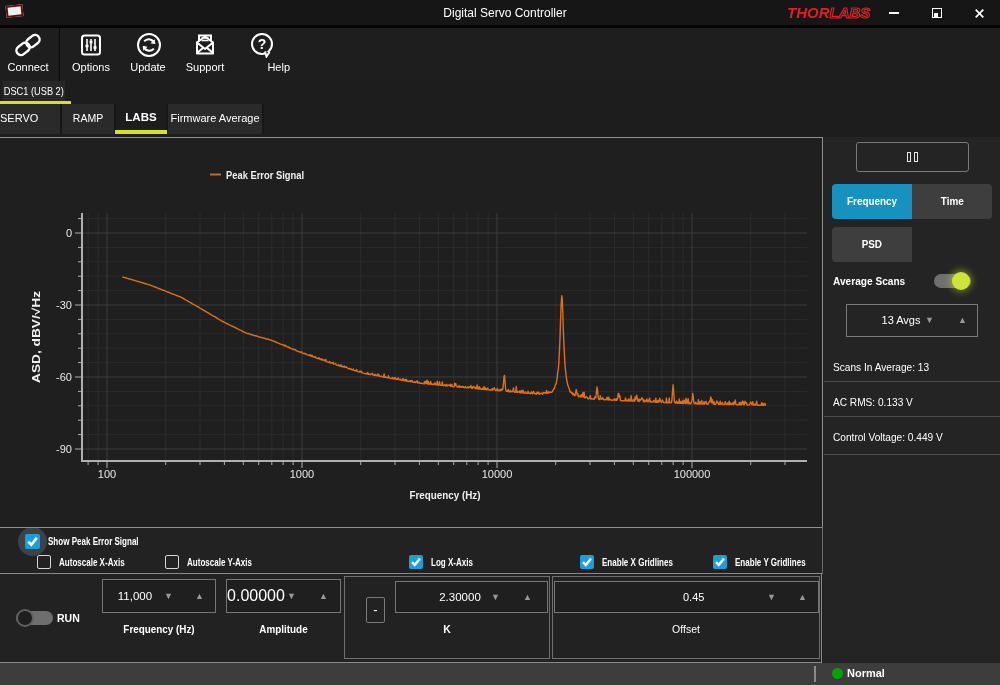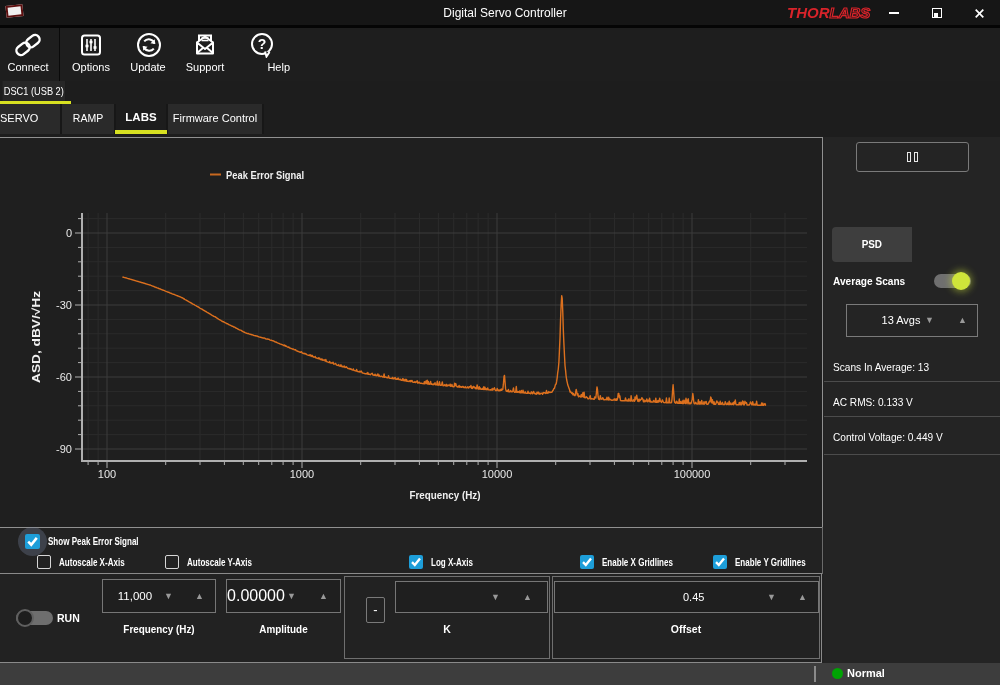--- a/index.html
+++ b/index.html
@@ -87,21 +87,21 @@
 <div class="abs" style="left:0;top:104px;width:1000px;height:33px;background:#1d1d1d"></div>
 <div class="abs" style="left:0;top:104px;width:263px;height:30px;background:#2a2a2a"></div>
 <div class="abs" style="left:115px;top:104px;width:52px;height:30px;background:#1d1d1d"></div>
 <div class="abs" style="left:60px;top:104px;width:2px;height:30px;background:#171717"></div>
 <div class="abs" style="left:114px;top:104px;width:2px;height:30px;background:#171717"></div>
 <div class="abs" style="left:166px;top:104px;width:2px;height:30px;background:#171717"></div>
 <div class="abs" style="left:262px;top:104px;width:2px;height:30px;background:#171717"></div>
 <div class="abs" style="left:0px;top:112px;width:60px;text-align:left;font-size:11px">SERVO</div>
 <div class="abs" style="left:62px;top:112px;width:52px;text-align:center;font-size:10.5px">RAMP</div>
 <div class="abs" style="left:116px;top:111px;width:50px;text-align:center;font-size:11.5px;font-weight:700">LABS</div>
-<div class="abs" style="left:168px;top:112px;width:94px;text-align:center;font-size:11px;white-space:nowrap">Firmware Control</div>
+<div class="abs" style="left:168px;top:112px;width:94px;text-align:center;font-size:11px;white-space:nowrap">Firmware Average</div>
 <div class="abs" style="left:115px;top:130px;width:52px;height:4px;background:#d7e021"></div>
 
 <div class="abs" style="left:-2px;top:137px;width:825px;height:391px;background:#1f1f1f;border:1px solid #909090"></div>
 <svg width="823" height="389" viewBox="0 137 823 389" style="position:absolute;left:0;top:137px">
 <line x1="88.1" y1="213.0" x2="88.1" y2="461.0" stroke="#2c2c2c"></line>
 <line x1="98.1" y1="213.0" x2="98.1" y2="461.0" stroke="#2c2c2c"></line>
 <line x1="165.7" y1="213.0" x2="165.7" y2="461.0" stroke="#2c2c2c"></line>
 <line x1="200.0" y1="213.0" x2="200.0" y2="461.0" stroke="#2c2c2c"></line>
 <line x1="224.4" y1="213.0" x2="224.4" y2="461.0" stroke="#2c2c2c"></line>
 <line x1="243.3" y1="213.0" x2="243.3" y2="461.0" stroke="#2c2c2c"></line>
@@ -211,20 +211,24 @@
 <text x="40" y="337" text-anchor="middle" class="al" transform="rotate(-90 40 337)" font-size="11px" textLength="92" lengthAdjust="spacingAndGlyphs">ASD, dBV/√Hz</text>
 <line x1="210" y1="174.5" x2="221" y2="174.5" stroke="#c8681f" stroke-width="2"></line>
 <text x="226" y="179" class="al" font-size="11px" textLength="78" lengthAdjust="spacingAndGlyphs">Peak Error Signal</text>
 <polyline fill="none" stroke="#dc701e" stroke-width="1.4" stroke-linejoin="round" points="122.4,276.8 123.0,277.1 123.6,277.2 124.1,277.4 124.7,277.6 125.2,277.7 125.8,277.9 126.4,278.0 126.9,278.2 127.5,278.4 128.0,278.6 128.6,278.7 129.2,278.8 129.7,279.0 130.3,279.2 130.8,279.4 131.4,279.5 132.0,279.6 132.5,279.9 133.1,280.0 133.6,280.1 134.2,280.4 134.8,280.5 135.3,280.6 135.9,280.8 136.4,281.0 137.0,281.1 137.6,281.4 138.1,281.5 138.7,281.7 139.2,281.9 139.8,282.0 140.4,282.2 140.9,282.3 141.5,282.5 142.0,282.7 142.6,282.8 143.2,282.9 143.7,283.2 144.3,283.2 144.8,283.5 145.4,283.7 146.0,283.8 146.5,284.0 147.1,284.1 147.7,284.3 148.2,284.5 148.8,284.6 149.3,284.8 149.9,285.0 150.5,285.2 151.0,285.4 151.6,285.6 152.1,285.9 152.7,286.1 153.3,286.3 153.8,286.4 154.4,286.8 154.9,287.0 155.5,287.2 156.1,287.5 156.6,287.5 157.2,287.9 157.7,288.1 158.3,288.1 158.9,288.6 159.4,288.8 160.0,288.8 160.5,289.2 161.1,289.4 161.7,289.6 162.2,289.8 162.8,290.0 163.3,290.3 163.9,290.4 164.5,290.6 165.0,290.9 165.6,291.2 166.1,291.4 166.7,291.6 167.3,291.8 167.8,292.1 168.4,292.2 168.9,292.3 169.5,292.7 170.1,293.0 170.6,293.2 171.2,293.3 171.7,293.6 172.3,293.8 172.9,294.1 173.4,294.3 174.0,294.3 174.5,294.7 175.1,294.9 175.7,295.1 176.2,295.3 176.8,295.6 177.3,295.7 177.9,296.0 178.5,296.2 179.0,296.5 179.6,296.7 180.1,296.9 180.7,297.0 181.3,297.4 181.8,297.7 182.4,297.8 182.9,298.1 183.5,298.7 184.1,298.7 184.6,299.3 185.2,299.6 185.7,299.8 186.3,300.3 186.9,300.5 187.4,300.8 188.0,301.2 188.5,301.5 189.1,301.9 189.7,302.2 190.2,302.5 190.8,302.8 191.3,302.9 191.9,303.5 192.5,303.8 193.0,304.1 193.6,304.4 194.1,304.5 194.7,305.0 195.3,305.4 195.8,305.7 196.4,305.9 197.0,306.4 197.5,306.7 198.1,306.8 198.6,307.2 199.2,307.6 199.8,308.0 200.3,308.3 200.9,308.6 201.4,308.8 202.0,309.2 202.6,309.6 203.1,309.9 203.7,310.3 204.2,310.5 204.8,310.9 205.4,311.3 205.9,311.5 206.5,311.8 207.0,312.3 207.6,312.6 208.2,312.9 208.7,313.3 209.3,313.5 209.8,313.9 210.4,314.2 211.0,314.6 211.5,314.9 212.1,315.3 212.6,315.6 213.2,315.9 213.8,316.3 214.3,316.5 214.9,316.6 215.4,317.0 216.0,317.3 216.6,317.9 217.1,318.1 217.7,318.6 218.2,318.8 218.8,319.3 219.4,319.6 219.9,319.9 220.5,320.1 221.0,320.5 221.6,320.9 222.2,321.3 222.7,321.5 223.3,321.8 223.8,321.8 224.4,322.4 225.0,322.6 225.5,322.9 226.1,323.2 226.6,323.5 227.2,323.8 227.8,323.8 228.3,324.3 228.9,324.6 229.4,324.9 230.0,325.1 230.6,325.4 231.1,325.7 231.7,326.0 232.2,326.2 232.8,326.2 233.4,326.8 233.9,327.0 234.5,327.0 235.0,327.3 235.6,327.9 236.2,328.2 236.7,328.2 237.3,328.7 237.8,329.0 238.4,329.3 239.0,329.6 239.5,329.8 240.1,330.1 240.6,330.1 241.2,330.3 241.8,330.9 242.3,331.2 242.9,331.5 243.4,331.8 244.0,332.0 244.6,332.3 245.1,332.6 245.7,332.8 246.3,333.1 246.8,333.4 247.4,333.5 247.9,333.6 248.5,333.5 249.1,334.0 249.6,334.1 250.2,334.2 250.7,334.5 251.3,334.5 251.9,334.8 252.4,334.8 253.0,335.0 253.5,335.3 254.1,335.5 254.7,335.6 255.2,335.8 255.8,335.7 256.3,336.1 256.9,336.0 257.5,336.2 258.0,336.6 258.6,336.7 259.1,336.9 259.7,337.1 260.3,337.2 260.8,337.3 261.4,337.5 261.9,337.7 262.5,337.8 263.1,338.0 263.6,338.2 264.2,338.0 264.7,338.1 265.3,338.7 265.9,338.8 266.4,339.0 267.0,339.1 267.5,338.9 268.1,339.3 268.7,339.3 269.2,339.4 269.8,339.9 270.3,340.1 270.9,340.3 271.5,340.2 272.0,340.6 272.6,340.7 273.1,340.8 273.7,341.0 274.3,341.4 274.8,341.8 275.4,342.0 275.9,341.9 276.5,342.3 277.1,342.7 277.6,342.9 278.2,343.2 278.7,343.4 279.3,343.5 279.9,343.9 280.4,344.1 281.0,344.1 281.5,344.5 282.1,344.6 282.7,344.9 283.2,345.2 283.8,345.5 284.3,345.0 284.9,345.9 285.5,345.5 286.0,346.4 286.6,346.3 287.1,346.8 287.7,347.1 288.3,347.3 288.8,346.9 289.4,347.8 289.9,348.0 290.5,348.2 291.1,348.5 291.6,348.6 292.2,348.9 292.7,349.2 293.3,349.0 293.9,349.6 294.4,349.8 295.0,349.8 295.6,349.7 296.1,350.6 296.7,350.8 297.2,351.0 297.8,351.3 298.4,351.5 298.9,351.7 299.5,352.0 300.0,352.1 300.6,352.4 301.2,351.7 301.7,352.0 302.3,353.1 302.8,353.2 303.4,353.5 304.0,353.3 304.5,353.8 305.1,353.5 305.6,354.1 306.2,354.0 306.8,354.7 307.3,354.9 307.9,355.1 308.4,355.2 309.0,355.4 309.6,355.6 310.1,354.7 310.7,356.0 311.2,355.3 311.8,356.4 312.4,355.4 312.9,356.8 313.5,356.6 314.0,357.2 314.6,357.1 315.2,356.4 315.7,357.8 316.3,358.0 316.8,358.0 317.4,358.4 318.0,358.6 318.5,357.8 319.1,358.9 319.6,358.1 320.2,359.1 320.8,359.6 321.3,359.8 321.9,358.8 322.4,360.1 323.0,360.3 323.6,360.0 324.1,359.8 324.7,360.2 325.2,361.1 325.8,359.5 326.4,361.5 326.9,361.7 327.5,361.9 328.0,362.1 328.6,362.3 329.2,362.5 329.7,361.4 330.3,362.9 330.8,363.1 331.4,362.8 332.0,363.1 332.5,363.0 333.1,362.2 333.6,364.1 334.2,364.1 334.8,363.9 335.3,363.4 335.9,363.8 336.4,365.0 337.0,365.2 337.6,365.4 338.1,365.5 338.7,364.5 339.2,365.9 339.8,366.1 340.4,366.2 340.9,364.7 341.5,366.3 342.0,366.7 342.6,366.2 343.2,367.1 343.7,366.6 344.3,366.0 344.9,367.6 345.4,367.2 346.0,367.4 346.5,366.8 347.1,367.6 347.7,368.4 348.2,368.6 348.8,368.4 349.3,368.9 349.9,368.4 350.5,369.2 351.0,368.8 351.6,369.6 352.1,369.8 352.7,370.0 353.3,368.9 353.8,370.3 354.4,370.5 354.9,370.6 355.5,370.8 356.1,371.0 356.6,369.5 357.2,371.3 357.7,371.5 358.3,371.7 358.9,371.8 359.4,371.3 360.0,372.2 360.5,371.8 361.1,371.0 361.7,371.9 362.2,372.8 362.8,373.0 363.3,373.2 363.9,373.4 364.5,373.5 365.0,373.7 365.6,373.8 366.1,373.9 366.7,373.3 367.3,374.1 367.8,372.4 368.4,374.3 368.9,374.4 369.5,374.2 370.1,374.6 370.6,374.7 371.2,373.8 371.7,373.5 372.3,373.3 372.9,375.1 373.4,375.2 374.0,375.0 374.5,375.3 375.1,374.2 375.7,375.6 376.2,375.2 376.8,375.8 377.3,374.9 377.9,373.9 378.5,376.1 379.0,374.9 379.6,376.3 380.1,376.4 380.7,376.5 381.3,376.2 381.8,376.1 382.4,376.8 382.9,377.0 383.5,377.1 384.1,373.9 384.6,377.3 385.2,377.2 385.7,377.0 386.3,377.2 386.9,377.7 387.4,377.8 388.0,377.9 388.5,375.7 389.1,377.7 389.7,378.2 390.2,378.3 390.8,378.4 391.3,378.4 391.9,378.6 392.5,377.4 393.0,378.8 393.6,378.9 394.2,377.8 394.7,378.8 395.3,377.6 395.8,379.3 396.4,379.4 397.0,378.8 397.5,379.3 398.1,378.0 398.6,379.2 399.2,379.8 399.8,379.3 400.3,379.1 400.9,380.1 401.4,380.2 402.0,380.3 402.6,378.7 403.1,380.5 403.7,379.1 404.2,380.7 404.8,380.8 405.4,379.3 405.9,381.0 406.5,379.4 407.0,381.2 407.6,381.2 408.2,381.1 408.7,381.5 409.3,381.5 409.8,380.7 410.4,381.7 411.0,380.4 411.5,381.5 412.1,380.5 412.6,382.1 413.2,382.2 413.8,382.3 414.3,382.4 414.9,381.6 415.4,382.6 416.0,382.0 416.6,382.0 417.1,380.7 417.7,383.0 418.2,383.0 418.8,382.1 419.4,382.2 419.9,383.3 420.5,383.3 421.0,383.4 421.6,383.2 422.2,383.5 422.7,383.6 423.3,383.6 423.8,383.7 424.4,381.6 425.0,383.8 425.5,382.3 426.1,380.9 426.6,383.6 427.2,380.3 427.8,384.1 428.3,381.5 428.9,384.2 429.4,384.3 430.0,383.7 430.6,381.4 431.1,384.4 431.7,383.7 432.2,384.5 432.8,384.6 433.4,383.9 433.9,384.7 434.5,383.8 435.0,382.7 435.6,384.9 436.2,384.9 436.7,384.8 437.3,381.3 437.8,385.1 438.4,385.2 439.0,384.4 439.5,381.8 440.1,385.3 440.6,385.4 441.2,385.3 441.8,384.2 442.3,381.9 442.9,385.6 443.5,385.7 444.0,385.4 444.6,384.8 445.1,385.8 445.7,385.9 446.3,384.3 446.8,386.0 447.4,385.1 447.9,385.7 448.5,385.0 449.1,385.4 449.6,385.7 450.2,384.1 450.7,386.4 451.3,386.1 451.9,384.5 452.4,386.5 453.0,386.6 453.5,386.7 454.1,386.7 454.7,383.2 455.2,385.9 455.8,383.6 456.3,385.5 456.9,386.7 457.5,387.0 458.0,386.5 458.6,387.0 459.1,385.5 459.7,387.2 460.3,386.8 460.8,386.4 461.4,387.4 461.9,387.4 462.5,386.4 463.1,386.4 463.6,387.5 464.2,387.5 464.7,387.7 465.3,386.6 465.9,387.8 466.4,387.9 467.0,387.9 467.5,386.8 468.1,387.4 468.7,388.1 469.2,386.7 469.8,387.0 470.3,387.0 470.9,385.5 471.5,388.3 472.0,387.2 472.6,388.4 473.1,386.7 473.7,386.4 474.3,387.6 474.8,387.3 475.4,388.7 475.9,387.6 476.5,388.8 477.1,385.0 477.6,386.8 478.2,389.0 478.7,389.0 479.3,386.7 479.9,389.1 480.4,388.1 481.0,389.2 481.5,389.1 482.1,389.3 482.7,388.3 483.2,389.4 483.8,386.8 484.3,389.5 484.9,387.3 485.5,389.5 486.0,388.7 486.6,389.7 487.1,389.7 487.7,387.9 488.3,389.8 488.8,389.9 489.4,389.9 489.9,390.0 490.5,389.7 491.1,390.1 491.6,390.1 492.2,388.5 492.8,390.2 493.3,388.9 493.9,389.1 494.4,387.7 495.0,389.6 495.6,390.5 496.1,390.5 496.7,390.6 497.2,388.4 497.8,390.0 498.4,390.7 498.9,390.0 499.5,390.8 500.0,389.9 500.6,390.6 501.2,389.0 501.7,390.4 502.3,389.3 502.8,389.4 503.4,384.2 504.0,376.5 504.5,375.4 505.1,382.6 505.6,388.9 506.2,391.1 506.8,391.4 507.3,390.7 507.9,391.6 508.4,389.4 509.0,391.7 509.6,391.7 510.1,391.8 510.7,390.5 511.2,391.5 511.8,391.8 512.4,391.8 512.9,390.4 513.5,387.9 514.0,391.5 514.6,392.2 515.2,392.3 515.7,391.6 516.3,386.5 516.8,392.4 517.4,392.4 518.0,391.5 518.5,392.0 519.1,392.6 519.6,391.0 520.2,392.7 520.8,392.7 521.3,390.5 521.9,392.9 522.4,392.8 523.0,390.1 523.6,392.9 524.1,393.1 524.7,393.1 525.2,391.8 525.8,393.3 526.4,393.3 526.9,393.4 527.5,393.4 528.0,391.2 528.6,393.2 529.2,393.4 529.7,392.9 530.3,393.6 530.8,393.8 531.4,391.8 532.0,392.3 532.5,393.8 533.1,392.7 533.6,391.4 534.2,393.2 534.8,393.2 535.3,394.1 535.9,393.5 536.4,394.2 537.0,392.3 537.6,393.6 538.1,392.0 538.7,393.9 539.2,392.9 539.8,394.3 540.4,393.7 540.9,393.2 541.5,393.3 542.1,393.5 542.6,394.3 543.2,392.5 543.7,393.0 544.3,392.7 544.9,392.7 545.4,393.4 546.0,392.9 546.5,390.4 547.1,393.4 547.7,392.6 548.2,393.0 548.8,391.6 549.3,392.2 549.9,392.6 550.5,392.1 551.0,392.2 551.6,392.3 552.1,392.1 552.7,390.6 553.3,390.1 553.8,388.7 554.4,388.3 554.9,386.6 555.5,384.4 556.1,384.1 556.6,381.7 557.2,377.6 557.7,372.8 558.3,369.0 558.9,362.1 559.4,351.4 560.0,338.1 560.5,321.3 561.1,305.9 561.7,295.7 562.2,298.4 562.8,312.6 563.3,329.6 563.9,343.8 564.5,355.8 565.0,365.5 565.6,370.7 566.1,376.0 566.7,380.0 567.3,382.7 567.8,385.1 568.4,386.6 568.9,387.9 569.5,389.6 570.1,392.0 570.6,391.5 571.2,392.7 571.7,393.5 572.3,392.8 572.9,394.9 573.4,393.5 574.0,394.8 574.5,395.6 575.1,395.6 575.7,392.2 576.2,389.5 576.8,392.1 577.3,395.1 577.9,393.7 578.5,396.9 579.0,396.6 579.6,395.9 580.1,396.4 580.7,397.1 581.3,394.4 581.8,396.7 582.4,396.5 582.9,392.7 583.5,397.1 584.1,392.2 584.6,397.4 585.2,397.9 585.7,397.7 586.3,396.7 586.9,397.2 587.4,397.8 588.0,398.9 588.5,398.9 589.1,398.6 589.7,397.3 590.2,395.7 590.8,399.1 591.4,398.7 591.9,399.0 592.5,398.8 593.0,398.6 593.6,399.3 594.2,399.3 594.7,396.9 595.3,397.6 595.8,398.0 596.4,392.9 597.0,386.9 597.5,389.7 598.1,396.5 598.6,399.1 599.2,399.5 599.8,399.6 600.3,395.7 600.9,398.6 601.4,399.1 602.0,399.3 602.6,397.7 603.1,398.0 603.7,399.8 604.2,399.7 604.8,399.8 605.4,399.4 605.9,399.7 606.5,399.9 607.0,397.2 607.6,399.4 608.2,400.0 608.7,397.3 609.3,399.8 609.8,399.0 610.4,399.9 611.0,399.8 611.5,400.2 612.1,400.2 612.6,400.2 613.2,399.9 613.8,400.1 614.3,398.8 614.9,400.3 615.4,400.3 616.0,398.7 616.6,400.4 617.1,400.0 617.7,397.7 618.2,393.5 618.8,393.4 619.4,397.6 619.9,396.0 620.5,400.6 621.0,400.6 621.6,400.7 622.2,400.7 622.7,400.7 623.3,400.7 623.8,400.8 624.4,400.8 625.0,400.7 625.5,397.9 626.1,400.9 626.6,400.9 627.2,400.1 627.8,401.0 628.3,401.0 628.9,398.8 629.4,400.7 630.0,401.1 630.6,401.1 631.1,395.7 631.7,400.2 632.2,401.2 632.8,400.9 633.4,399.7 633.9,401.1 634.5,401.3 635.0,397.0 635.6,399.9 636.2,397.2 636.7,395.2 637.3,398.9 637.8,401.2 638.4,399.3 639.0,401.5 639.5,399.1 640.1,400.6 640.7,399.7 641.2,399.4 641.8,397.8 642.3,398.1 642.9,399.5 643.5,401.7 644.0,400.0 644.6,401.7 645.1,401.8 645.7,400.6 646.3,400.9 646.8,398.9 647.4,401.9 647.9,400.4 648.5,400.2 649.1,401.6 649.6,398.2 650.2,402.0 650.7,401.1 651.3,402.0 651.9,402.0 652.4,402.1 653.0,402.1 653.5,400.4 654.1,401.8 654.7,401.2 655.2,402.2 655.8,398.2 656.3,402.3 656.9,402.2 657.5,400.8 658.0,402.4 658.6,400.4 659.1,401.8 659.7,398.1 660.3,401.0 660.8,401.4 661.4,402.5 661.9,401.3 662.5,399.9 663.1,401.4 663.6,402.6 664.2,402.6 664.7,402.7 665.3,402.5 665.9,402.7 666.4,398.0 667.0,402.8 667.5,402.4 668.1,402.8 668.7,402.8 669.2,398.0 669.8,402.9 670.3,402.9 670.9,402.9 671.5,402.6 672.0,399.1 672.6,390.6 673.1,384.7 673.7,392.2 674.3,400.5 674.8,402.5 675.4,403.1 675.9,403.2 676.5,401.1 677.1,401.8 677.6,403.2 678.2,403.3 678.7,403.3 679.3,399.0 679.9,403.3 680.4,401.7 681.0,403.4 681.5,403.4 682.1,401.2 682.7,403.5 683.2,400.3 683.8,403.5 684.3,402.2 684.9,400.3 685.5,403.6 686.0,398.3 686.6,401.4 687.1,403.7 687.7,400.1 688.3,398.8 688.8,403.7 689.4,403.8 690.0,402.8 690.5,403.8 691.1,403.4 691.6,401.4 692.2,399.6 692.8,393.5 693.3,397.2 693.9,402.8 694.4,403.9 695.0,403.9 695.6,402.3 696.1,402.9 696.7,404.0 697.2,404.0 697.8,404.0 698.4,399.6 698.9,404.0 699.5,404.0 700.0,401.6 700.6,404.0 701.2,404.1 701.7,400.4 702.3,403.2 702.8,404.1 703.4,404.1 704.0,401.7 704.5,404.1 705.1,403.4 705.6,401.8 706.2,401.5 706.8,404.2 707.3,404.2 707.9,404.2 708.4,403.8 709.0,402.1 709.6,401.1 710.1,402.0 710.7,397.0 711.2,398.0 711.8,402.8 712.4,399.7 712.9,403.2 713.5,404.0 714.0,401.6 714.6,404.3 715.2,404.3 715.7,404.3 716.3,402.5 716.8,400.9 717.4,402.2 718.0,402.3 718.5,404.4 719.1,403.3 719.6,404.4 720.2,401.3 720.8,404.4 721.3,404.4 721.9,403.7 722.4,402.3 723.0,404.5 723.6,404.5 724.1,404.5 724.7,404.5 725.2,401.6 725.8,403.2 726.4,404.5 726.9,404.6 727.5,403.0 728.0,404.6 728.6,404.6 729.2,401.2 729.7,404.6 730.3,404.6 730.8,403.0 731.4,404.6 732.0,404.5 732.5,404.1 733.1,402.6 733.6,404.7 734.2,401.8 734.8,403.7 735.3,400.0 735.9,404.1 736.4,404.7 737.0,404.8 737.6,404.8 738.1,404.7 738.7,404.8 739.3,402.4 739.8,404.5 740.4,404.8 740.9,402.1 741.5,404.8 742.1,404.1 742.6,401.0 743.2,401.5 743.7,404.9 744.3,404.9 744.9,401.3 745.4,402.3 746.0,403.5 746.5,402.6 747.1,405.0 747.7,405.0 748.2,405.0 748.8,405.0 749.3,405.0 749.9,403.8 750.5,401.9 751.0,403.0 751.6,404.3 752.1,405.0 752.7,401.7 753.3,404.4 753.8,405.1 754.4,405.1 754.9,403.9 755.5,405.1 756.1,404.6 756.6,401.2 757.2,405.1 757.7,405.2 758.3,405.2 758.9,405.2 759.4,405.2 760.0,405.2 760.5,405.2 761.1,405.2 761.7,402.9 762.2,405.2 762.8,403.2 763.3,405.3 763.9,405.3 764.5,403.9 765.0,403.6 765.6,405.3 766.1,405.3"></polyline>
 </svg>
 
 <div class="abs" style="left:824px;top:137px;width:176px;height:526px;background:#242424"></div>
 <div class="abs" style="left:856px;top:142px;width:113px;height:30px;border:1px solid #7a7a7a;border-radius:3px"></div>
 <div class="abs" style="left:907px;top:152px;width:4px;height:10px;border:1.4px solid #e8e8e8"></div>
 <div class="abs" style="left:914px;top:152px;width:4px;height:10px;border:1.4px solid #e8e8e8"></div>
+<div class="seg" style="left:832px;top:184px;width:160px;height:35px">
+      <div class="blue" style="line-height:35px"><span>Frequency</span></div>
+      <div class="gray" style="line-height:35px"><span>Time</span></div>
+    </div>
 <div class="seg" style="left:832px;top:227px;width:160px;height:35px">
       <div class="gray" style="line-height:35px"><span>PSD</span></div>
     </div>
 <div class="abs" style="left:833px;top:274px;font-size:11px;font-weight:600;line-height:14px;transform:scaleX(0.92);transform-origin:0 50%">Average Scans</div>
 <div class="abs" style="left:934px;top:274px;width:37px;height:14px;background:#6f6f6f;border-radius:7px"></div>
 <div class="abs" style="left:952px;top:272px;width:18px;height:18px;background:#cfe43a;border-radius:50%;box-shadow:0 0 7px 2px rgba(207,228,58,0.45)"></div>
 <div class="abs" style="left:846px;top:304px;width:132px;height:33px;border:1px solid #7a7a7a">
   <span style="position:absolute;left:14px;top:0;width:80px;text-align:center;line-height:31px;font-size:11px">13 Avgs</span>
   <span class="arr" style="left:78px;line-height:31px">▼</span>
   <span class="arr" style="left:111px;line-height:31px">▲</span>
@@ -270,31 +274,32 @@
 <span style="position:absolute;left:-28px;top:0;width:120px;line-height:32px;text-align:center;font-size:11.5px;white-space:nowrap">11,000</span>
 <span class="arr" style="left:61px;line-height:32px">▼</span>
 <span class="arr" style="left:92px;line-height:32px">▲</span>
 </div>
 <div class="spin" style="left:226px;top:579px;width:115px;height:34px">
 <span style="position:absolute;left:-31px;top:0;width:120px;line-height:32px;text-align:center;font-size:16px;white-space:nowrap">0.00000</span>
 <span class="arr" style="left:60px;line-height:32px">▼</span>
 <span class="arr" style="left:92px;line-height:32px">▲</span>
 </div>
 <div class="spin" style="left:395px;top:581px;width:153px;height:32px">
+<span style="position:absolute;left:4px;top:0;width:120px;line-height:30px;text-align:center;font-size:11.5px;white-space:nowrap">2.30000</span>
 <span class="arr" style="left:95px;line-height:30px">▼</span>
 <span class="arr" style="left:127px;line-height:30px">▲</span>
 </div>
 <div class="spin" style="left:554px;top:581px;width:265px;height:32px">
 <span style="position:absolute;left:128px;top:0;width:120px;line-height:30px;text-align:left;font-size:11px;white-space:nowrap">0.45</span>
 <span class="arr" style="left:212px;line-height:30px">▼</span>
 <span class="arr" style="left:243px;line-height:30px">▲</span>
 </div>
 <div class="abs" style="left:366px;top:597px;width:19px;height:26px;border:1px solid #7a7a7a;border-radius:2px;text-align:center;line-height:24px;font-size:13px">-</div>
 <div class="abs" style="left:102px;top:623px;width:114px;text-align:center;font-size:10.5px;font-weight:600;transform:scaleX(0.94)">Frequency (Hz)</div>
 <div class="abs" style="left:226px;top:623px;width:115px;text-align:center;font-size:10.5px;font-weight:600;transform:scaleX(0.94)">Amplitude</div>
 <div class="abs" style="left:344px;top:623px;width:206px;text-align:center;font-size:10.5px;font-weight:600">K</div>
-<div class="abs" style="left:552px;top:623px;width:268px;text-align:center;font-size:10.5px;font-weight:700">Offset</div>
+<div class="abs" style="left:552px;top:623px;width:268px;text-align:center;font-size:10.5px;font-weight:400">Offset</div>
 
 <div class="abs" style="left:0;top:663px;width:1000px;height:22px;background:#3d3d3d"></div>
 <div class="abs" style="left:814px;top:666px;width:2px;height:16px;background:#8a8a8a"></div>
 <div class="abs" style="left:832px;top:668px;width:11px;height:11px;background:#00a303;border-radius:50%"></div>
 <div class="abs" style="left:847px;top:667px;font-size:11px;font-weight:600;line-height:13px">Normal</div>
 
 </div>
 </body></html>

